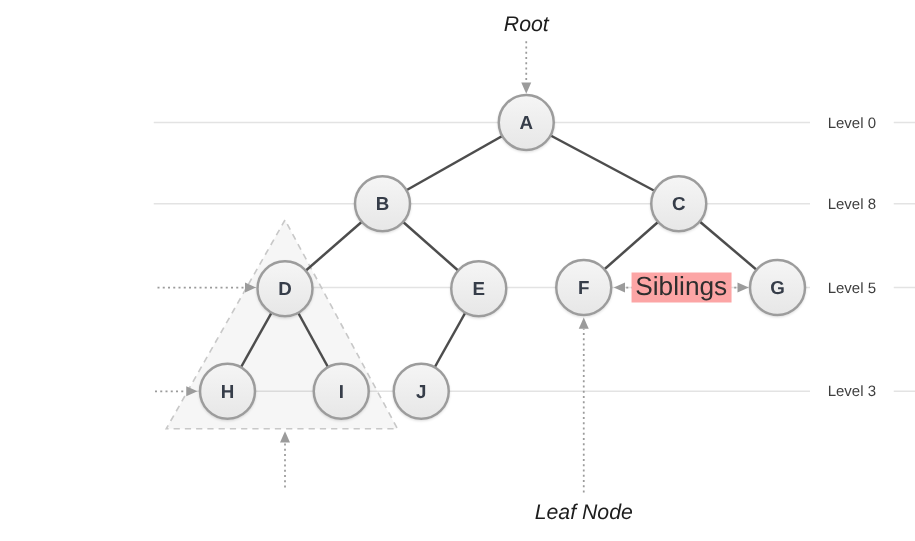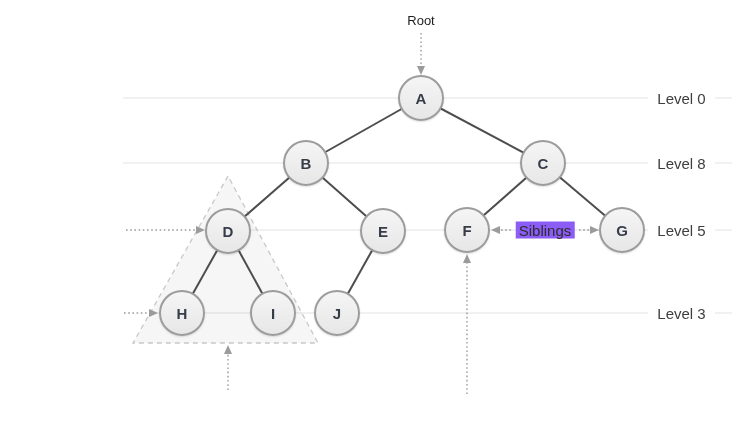--- a/index.html
+++ b/index.html
@@ -33,37 +33,38 @@
     justify-content: center;
     font-size: 15px;
     font-weight: bold;
     color: #363d49;
     transform: translate(-50%, -50%);
     box-shadow: 0 1px 2px rgba(0,0,0,0.12);
   }
   .label {
     position: absolute;
     transform: translate(-50%, -50%);
-    font-size: 13px;
+    font-size: 17px;
     color: #1d1d1d;
     white-space: nowrap;
+    font-style: italic;
   }
   .siblings-label {
     position: absolute;
     transform: translate(-50%, -50%);
-    font-size: 15px;
+    font-size: 21px;
     color: #2e2e2e;
-    background: #8b5cf6;
+    background: #fca5a5;
     padding: 0 3px;
     white-space: nowrap;
   }
   .level-label {
     position: absolute;
     transform: translate(0, -50%);
-    font-size: 15px;
+    font-size: 12px;
     color: #3e3e3e;
     background: #ffffff;
     padding: 0 9px;
     width: 49px;
     text-align: center;
     white-space: nowrap;
   }
 </style>
 </head>
 <body>
@@ -138,20 +139,21 @@
       <span>H</span>
     </div>
   <div class="node" style="left:273px; top:313px;">
       <span>I</span>
     </div>
   <div class="node" style="left:337px; top:313px;">
       <span>J</span>
     </div>
 
   <div class="label" style="left:421px; top:20px;">Root</div>
+  <div class="label" style="left:467px; top:410px;">Leaf Node</div>
   <div class="siblings-label" style="left:545px; top:230px;">Siblings</div>
 
   <div class="level-label" style="left:648px; top:98px;">Level 0</div>
   <div class="level-label" style="left:648px; top:163px;">Level 8</div>
   <div class="level-label" style="left:648px; top:230px;">Level 5</div>
   <div class="level-label" style="left:648px; top:313px;">Level 3</div>
 
 </div>
 
 </body></html>

